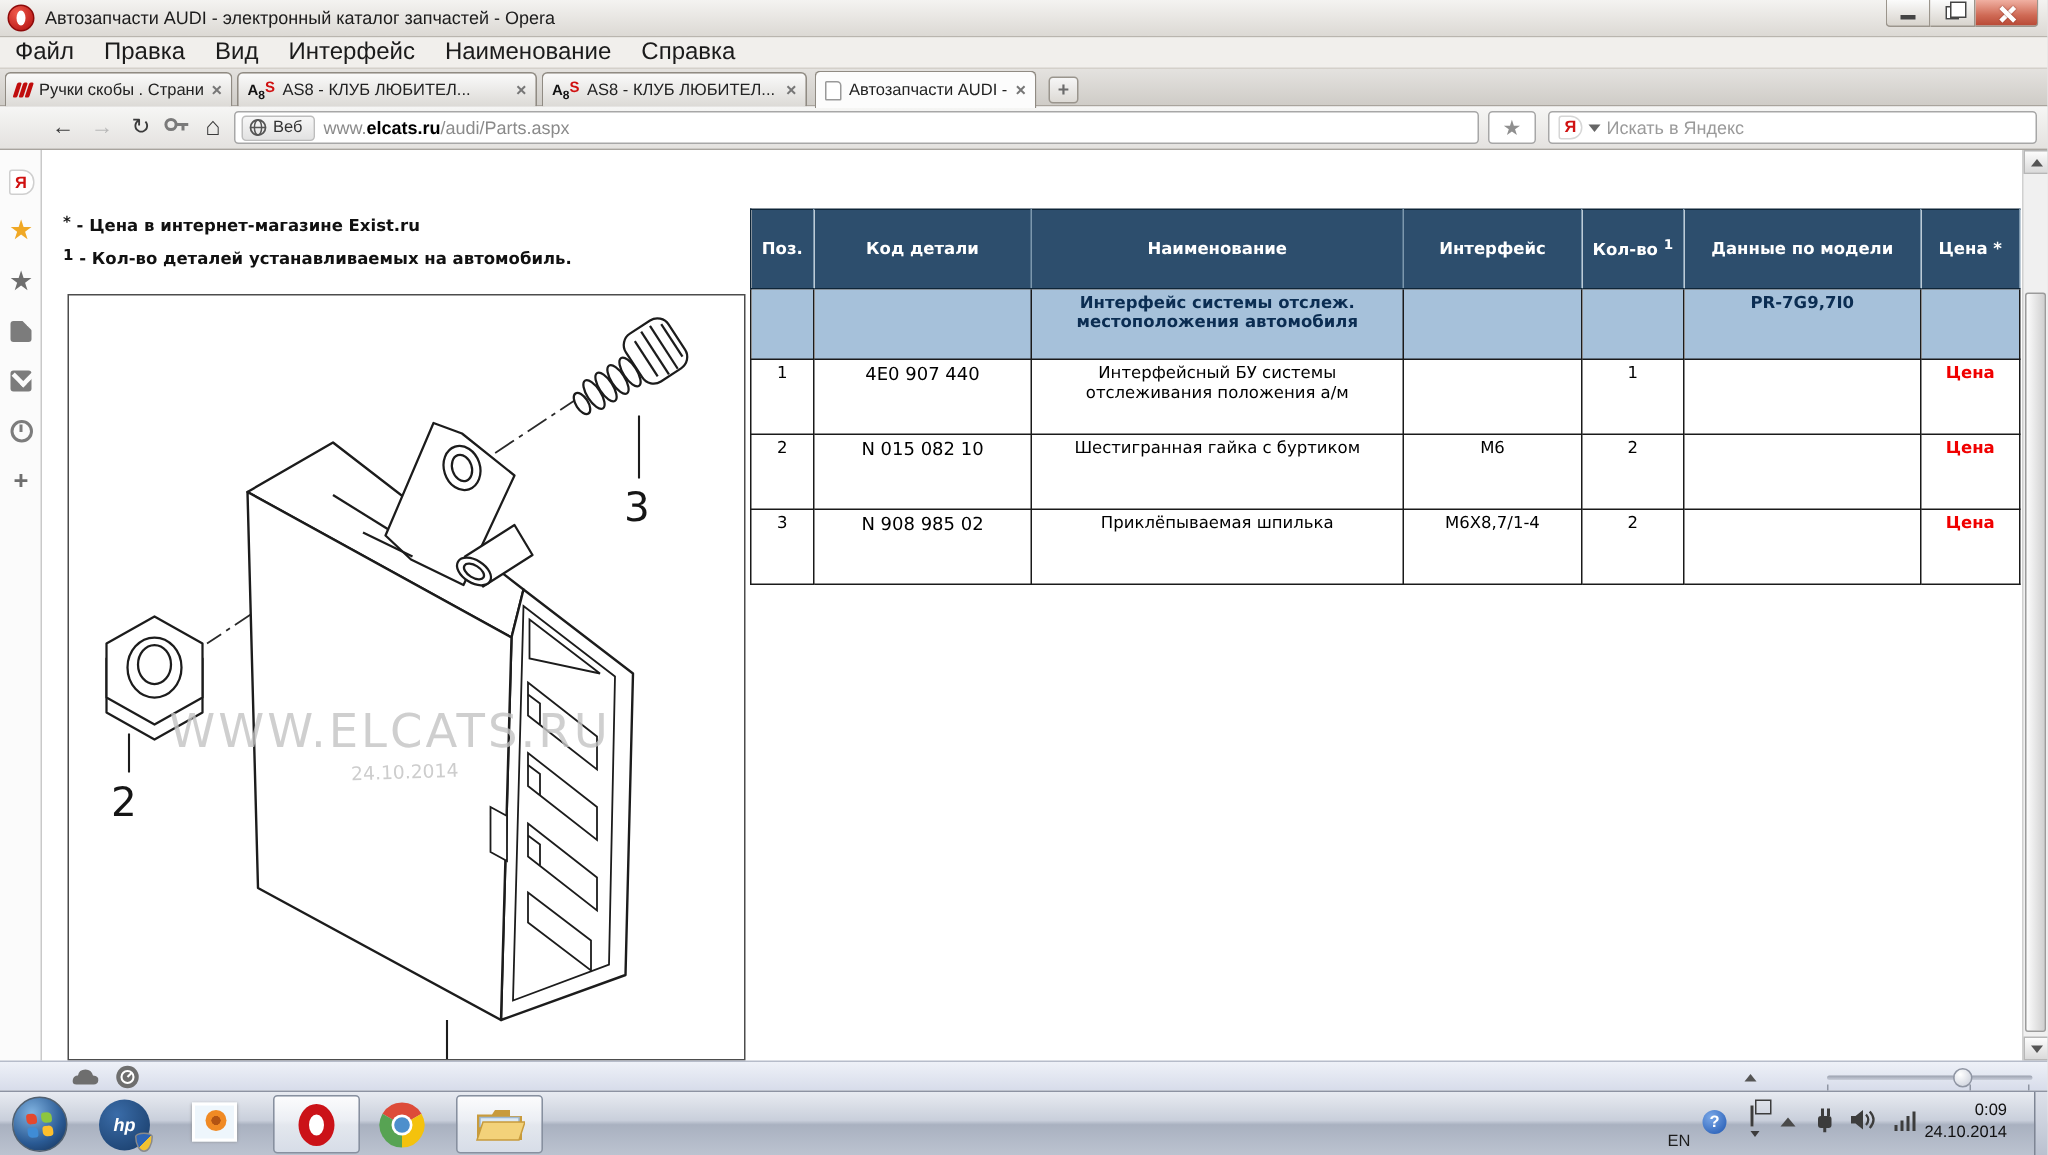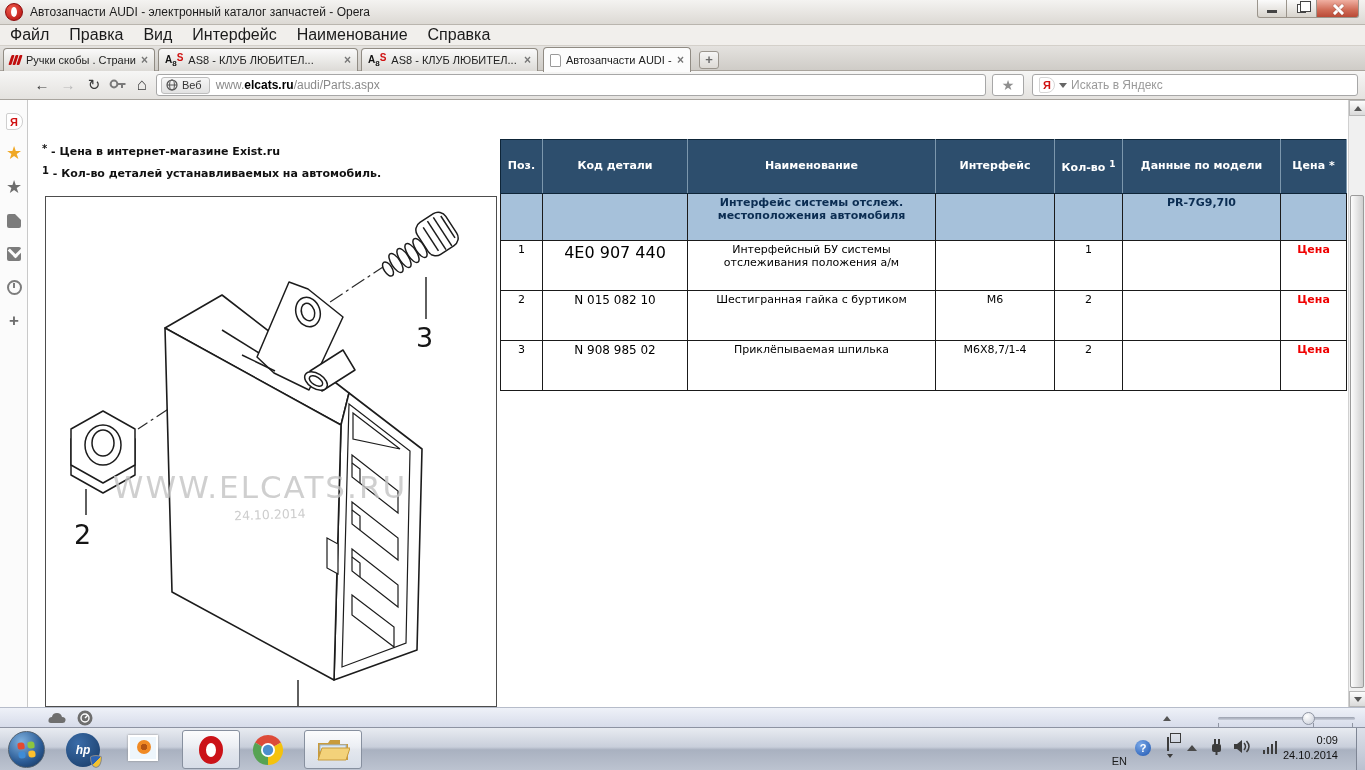--- a/index.html
+++ b/index.html
@@ -405,21 +405,21 @@
                 <div>Интерфейс системы отслеж.</div>
                 <div>местоположения автомобиля</div>
               </td>
             <td></td>
               <td></td>
             <td>PR-7G9,7I0</td>
             <td></td>
           </tr>
           <tr>
             <td>1</td>
-            <td style="font-size:16px;">4E0 907 440</td>
+            <td style="font-size:12px;">4E0 907 440</td>
             <td>Интерфейсный БУ системы отслеживания положения а/м</td>
             <td></td>
             <td>1</td>
             <td></td>
             <td><span class="price-link">Цена</span></td>
           </tr>
           <tr>
             <td>2</td>
             <td style="font-size:12px;">N 015 082 10</td>
             <td>Шестигранная гайка с буртиком</td>

